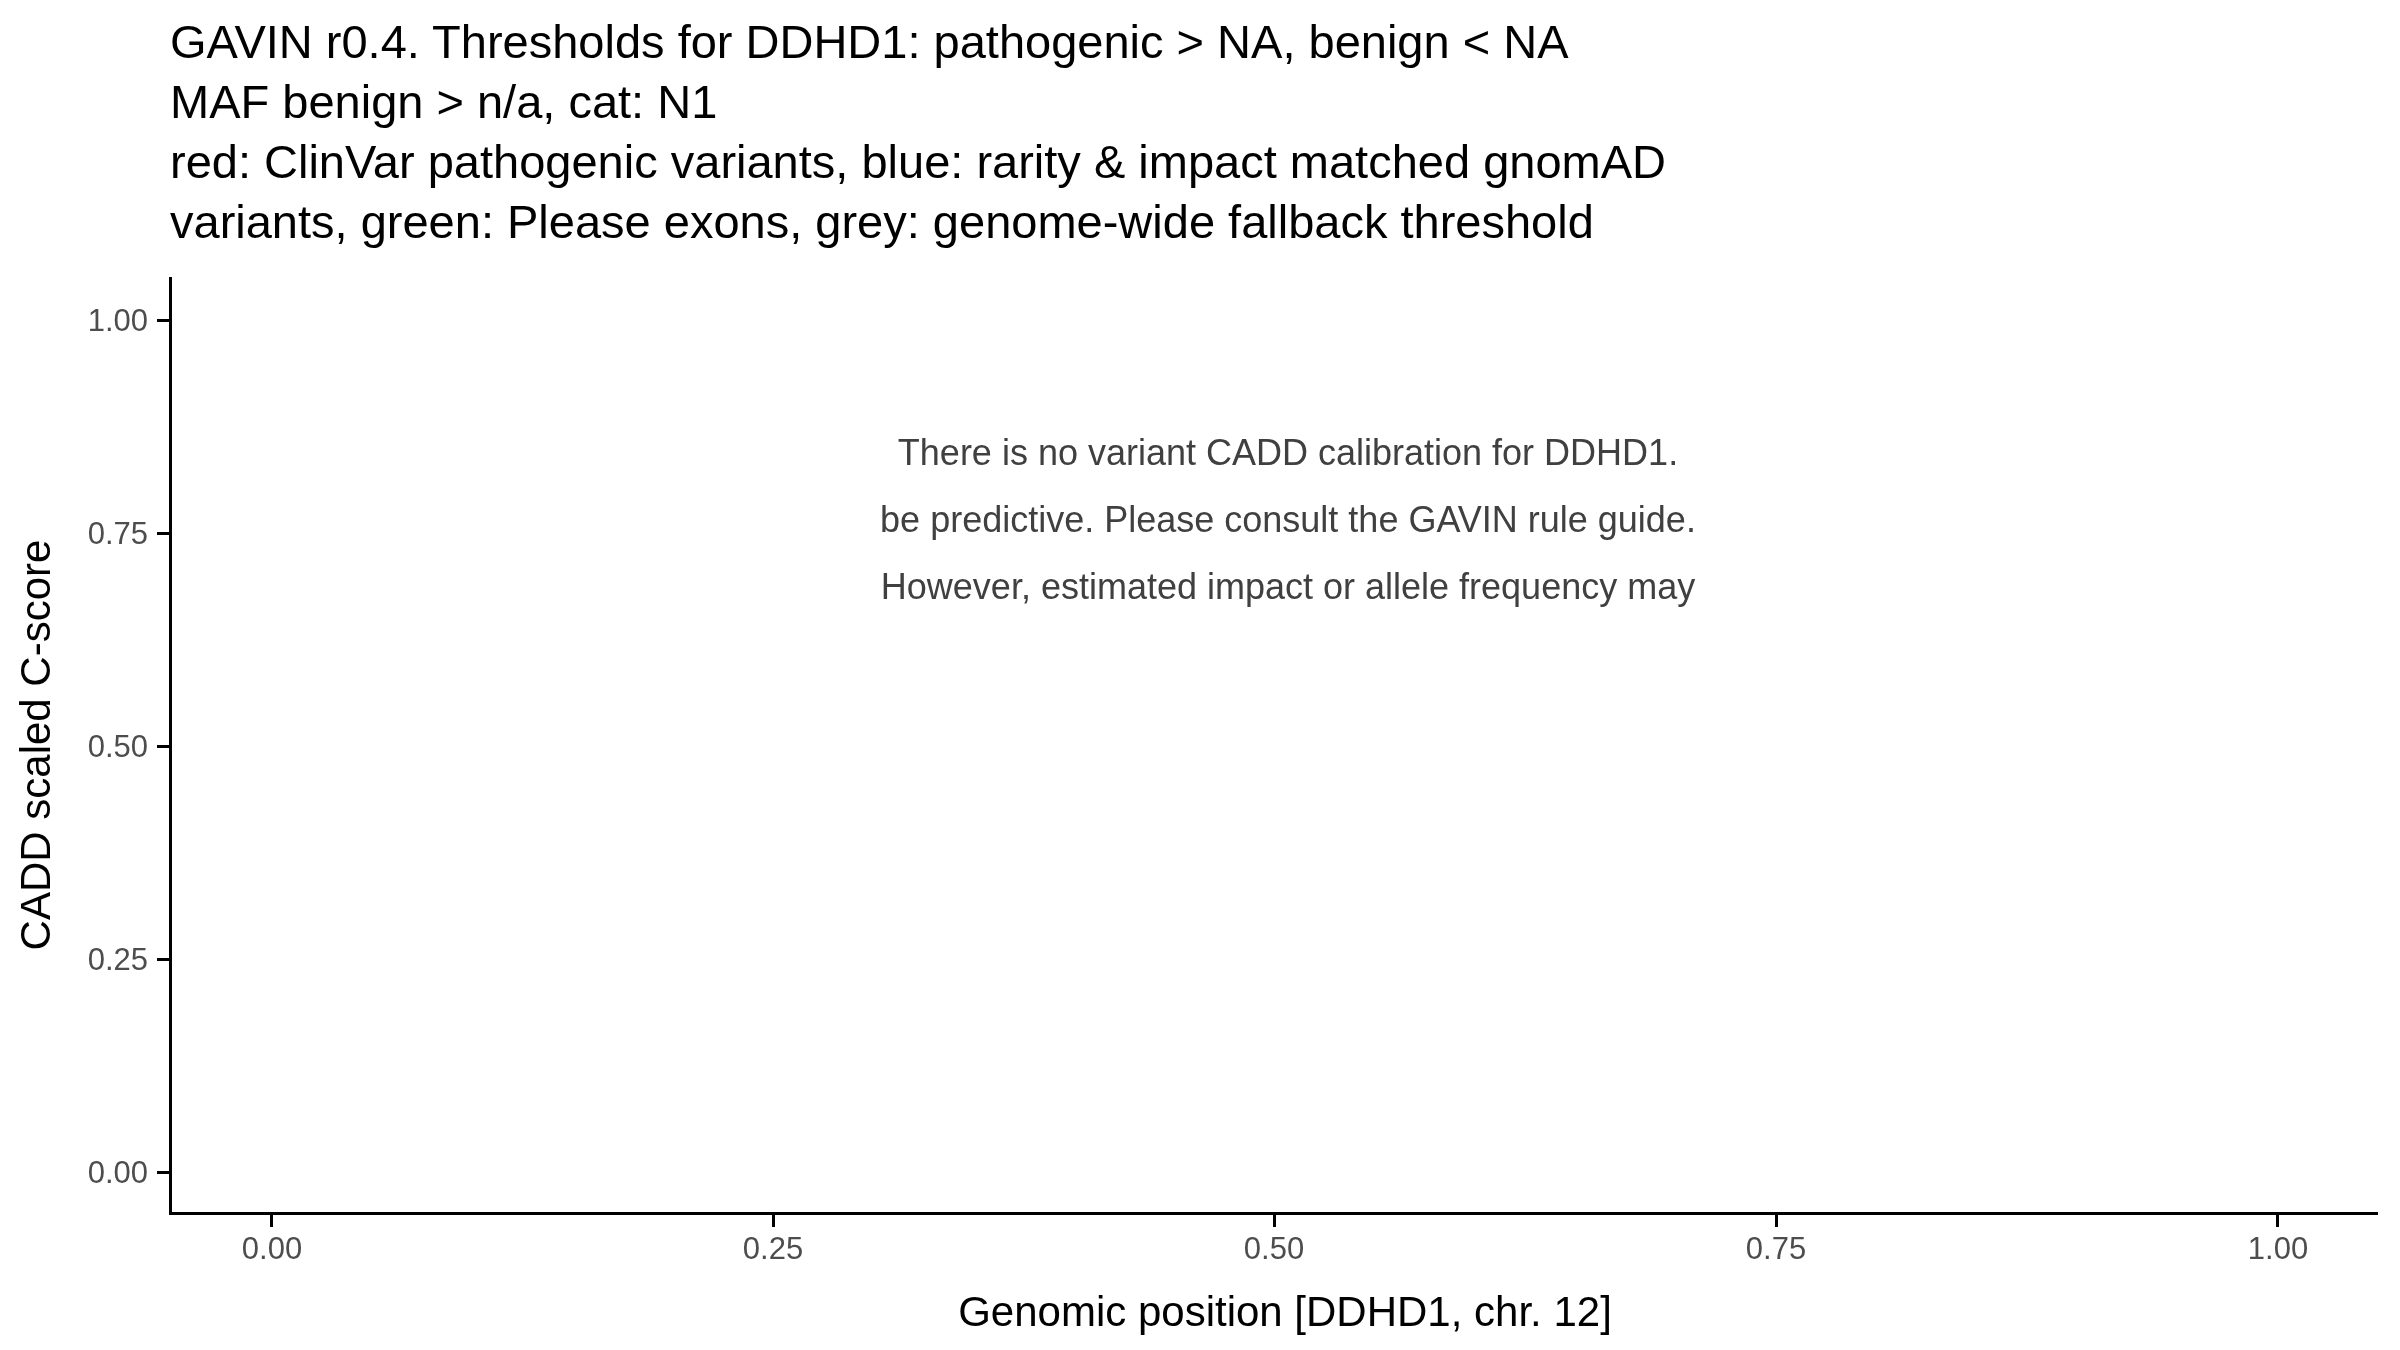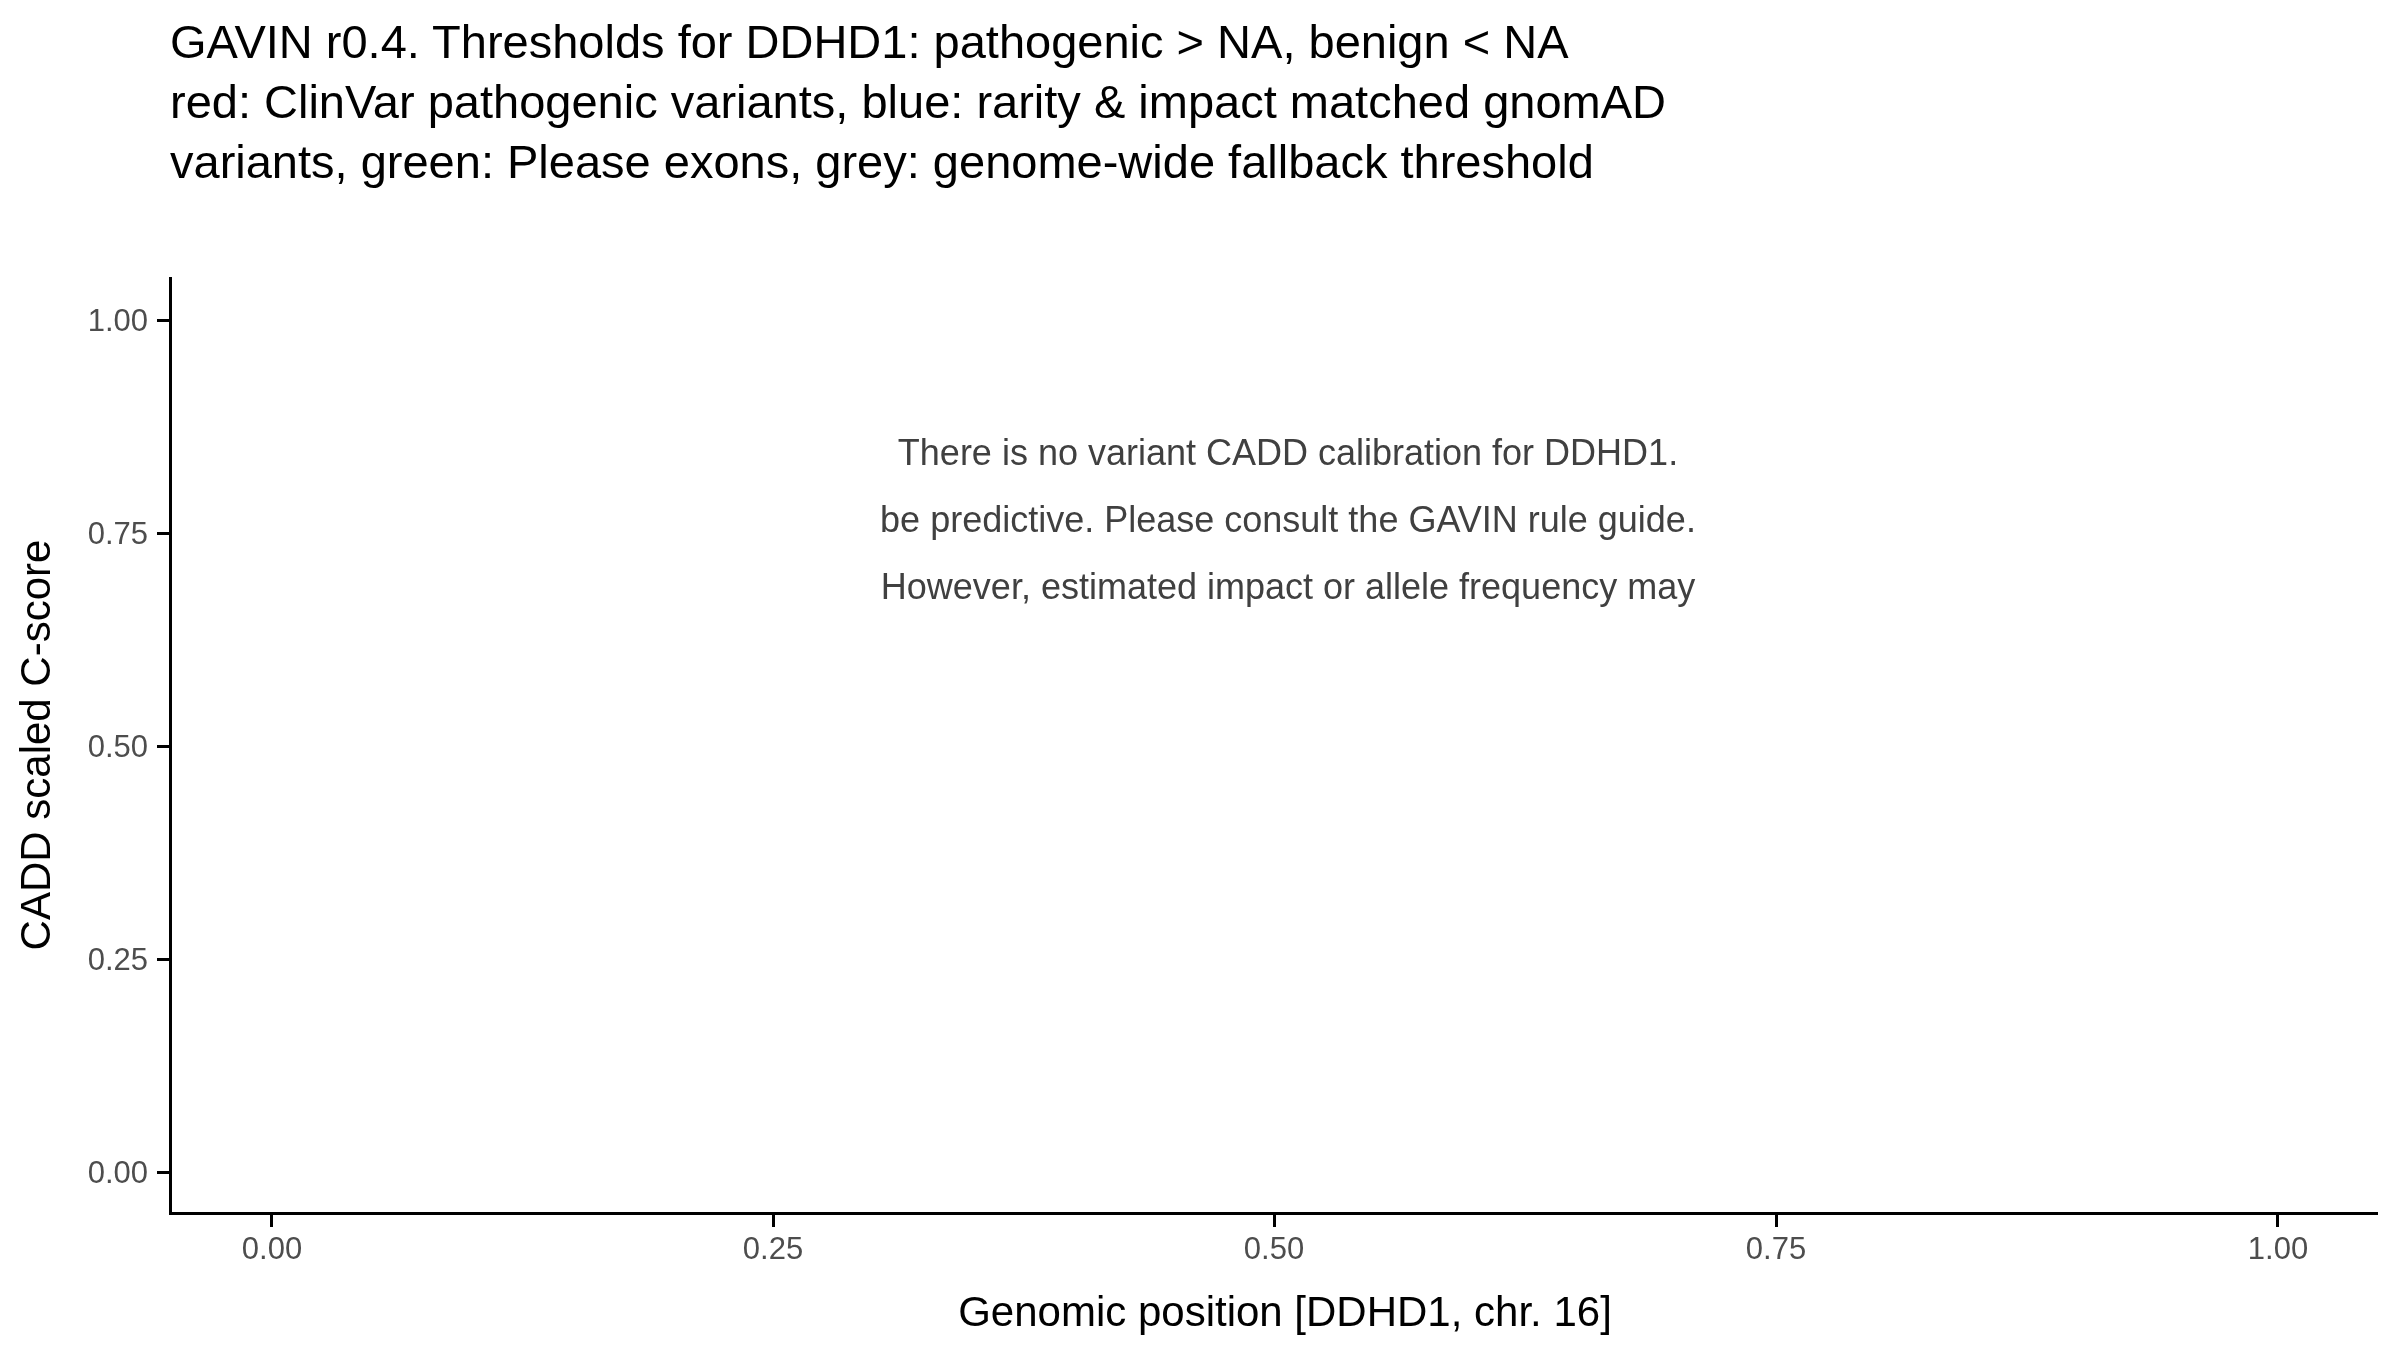--- a/index.html
+++ b/index.html
@@ -114,20 +114,21 @@
     white-space: nowrap;
   }
 </style>
 </head>
 <body>
 
 <div class="canvas">
 
   <div class="plot-title">
     <div>GAVIN r0.4. Thresholds for DDHD1: pathogenic &gt; NA, benign &lt; NA</div>
+    <div>MAF benign &gt; n/a, cat: N1</div>
     <div>red: ClinVar pathogenic variants, blue: rarity &amp; impact matched gnomAD</div>
     <div>variants, green: Please exons, grey: genome-wide fallback threshold</div>
   </div>
 
   <div class="panel"></div>
 
   <div class="axis-line-y"></div>
   <div class="axis-line-x"></div>
 
   <div class="tick-y" style="top:319px;"></div>
@@ -148,21 +149,21 @@
   <div class="tick-x" style="left:1775px;"></div>
   <div class="tick-x" style="left:2276px;"></div>
 
   <div class="tick-label-x" style="left:202px;">0.00</div>
   <div class="tick-label-x" style="left:703px;">0.25</div>
   <div class="tick-label-x" style="left:1204px;">0.50</div>
   <div class="tick-label-x" style="left:1706px;">0.75</div>
   <div class="tick-label-x" style="left:2208px;">1.00</div>
 
   <div class="axis-title-y">CADD scaled C-score</div>
-  <div class="axis-title-x">Genomic position [DDHD1, chr. 16]</div>
+  <div class="axis-title-x">Genomic position [DDHD1, chr. 12]</div>
 
   <div class="annotation">
     <div>There is no variant CADD calibration for DDHD1.</div>
     <div>be predictive. Please consult the GAVIN rule guide.</div>
     <div>However, estimated impact or allele frequency may</div>
   </div>
 
 </div>
 
 </body></html>

